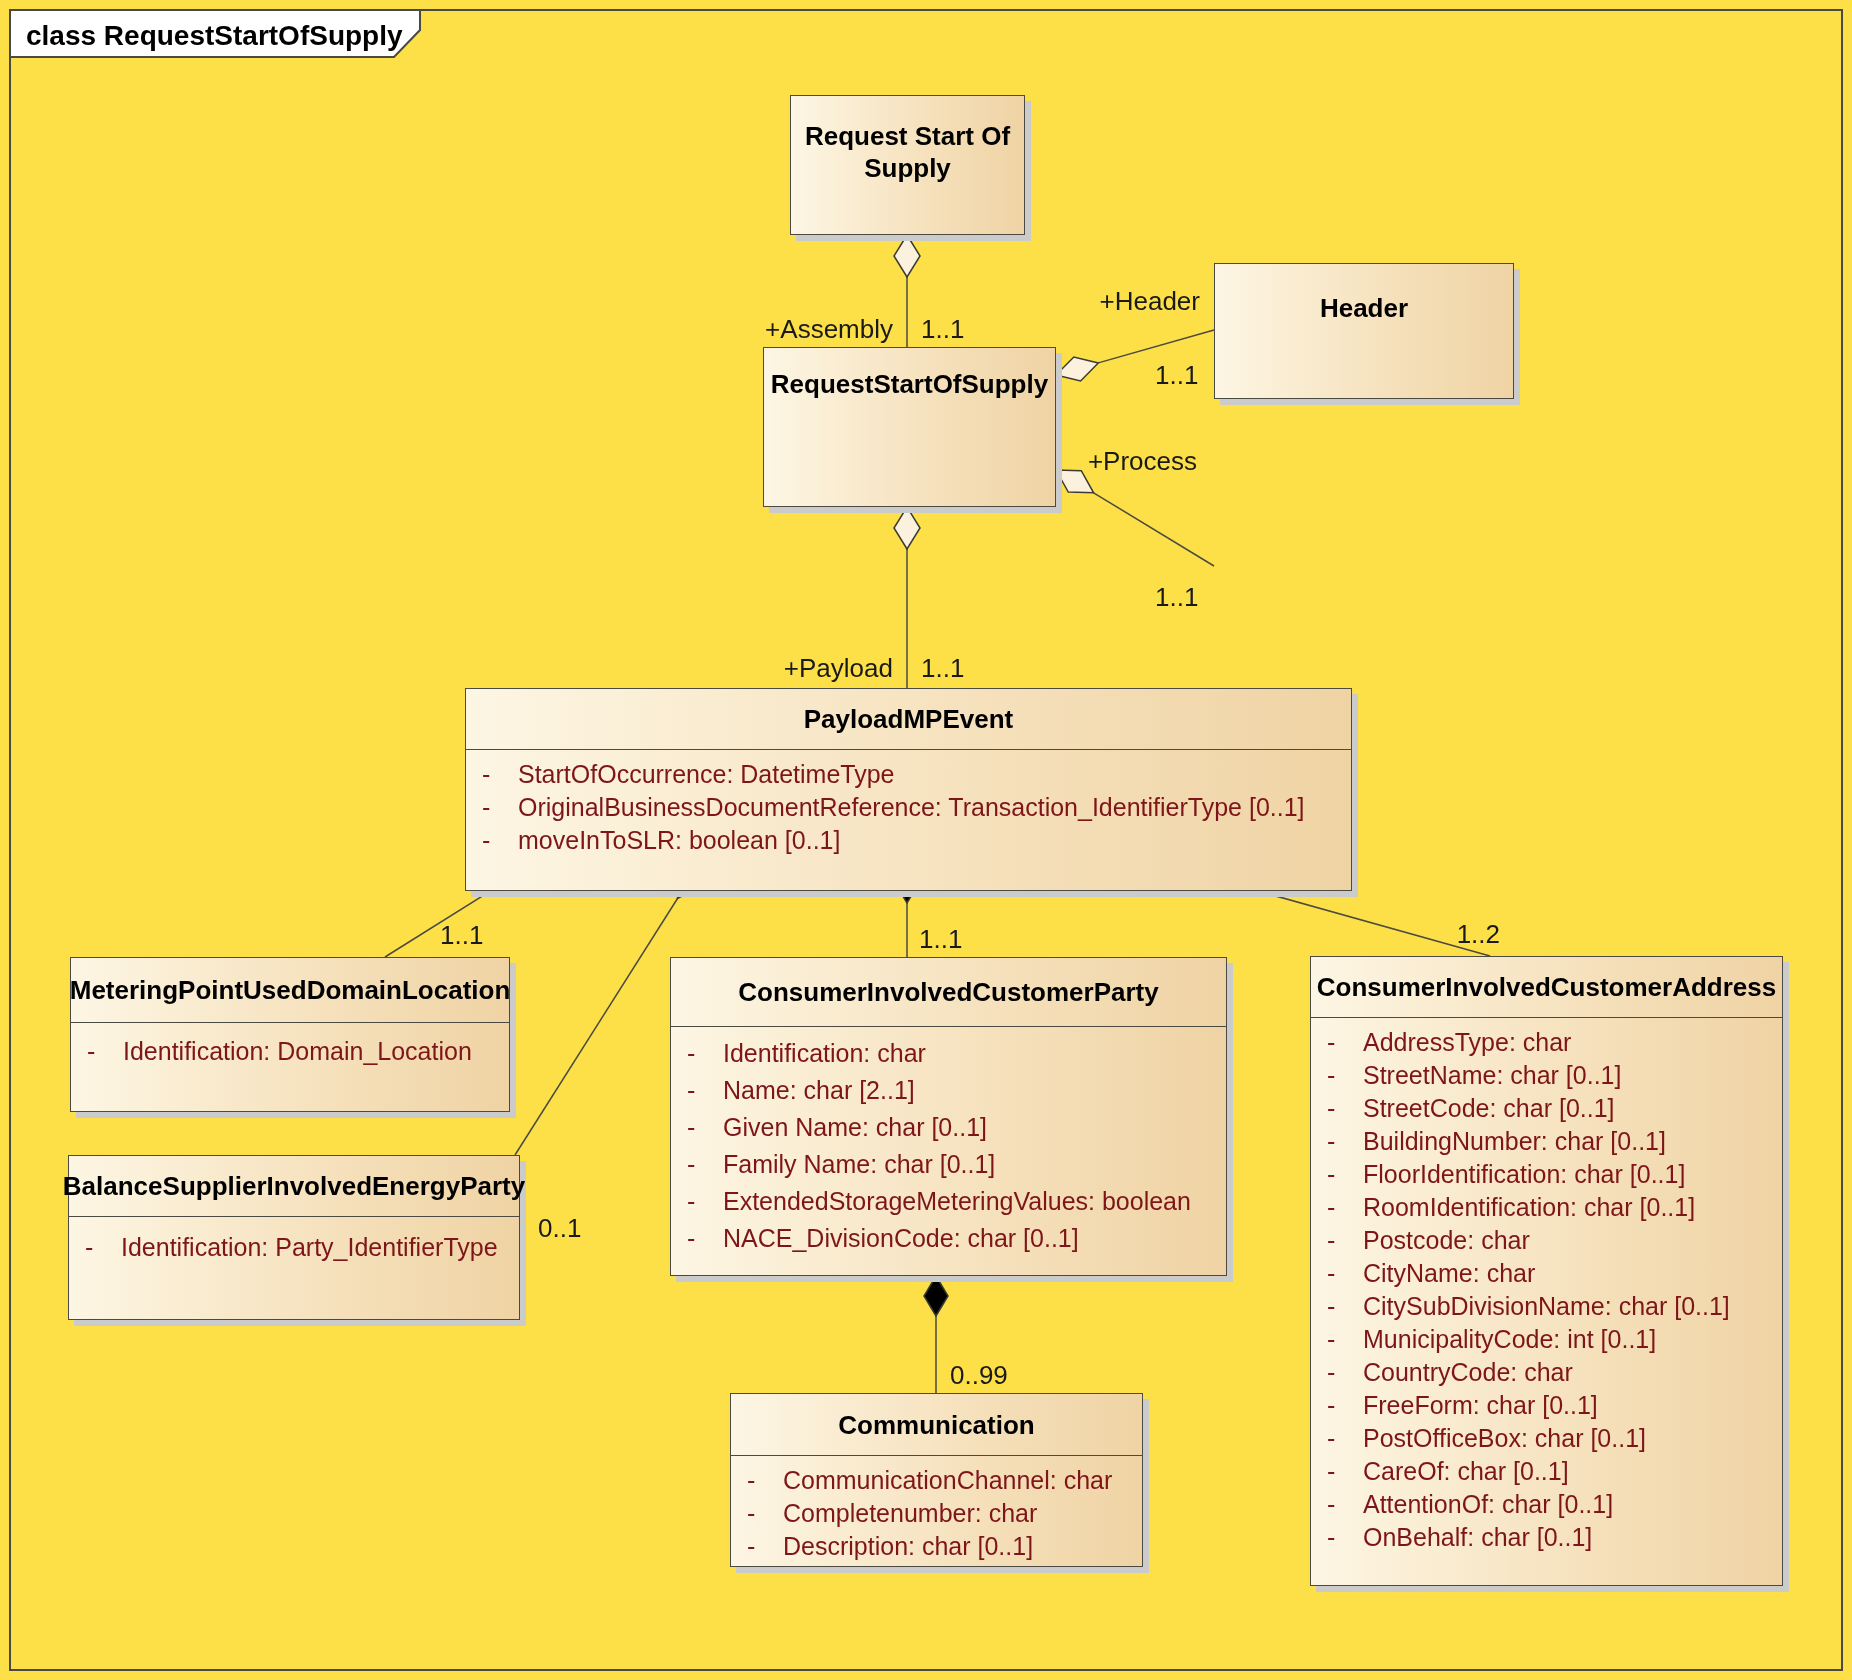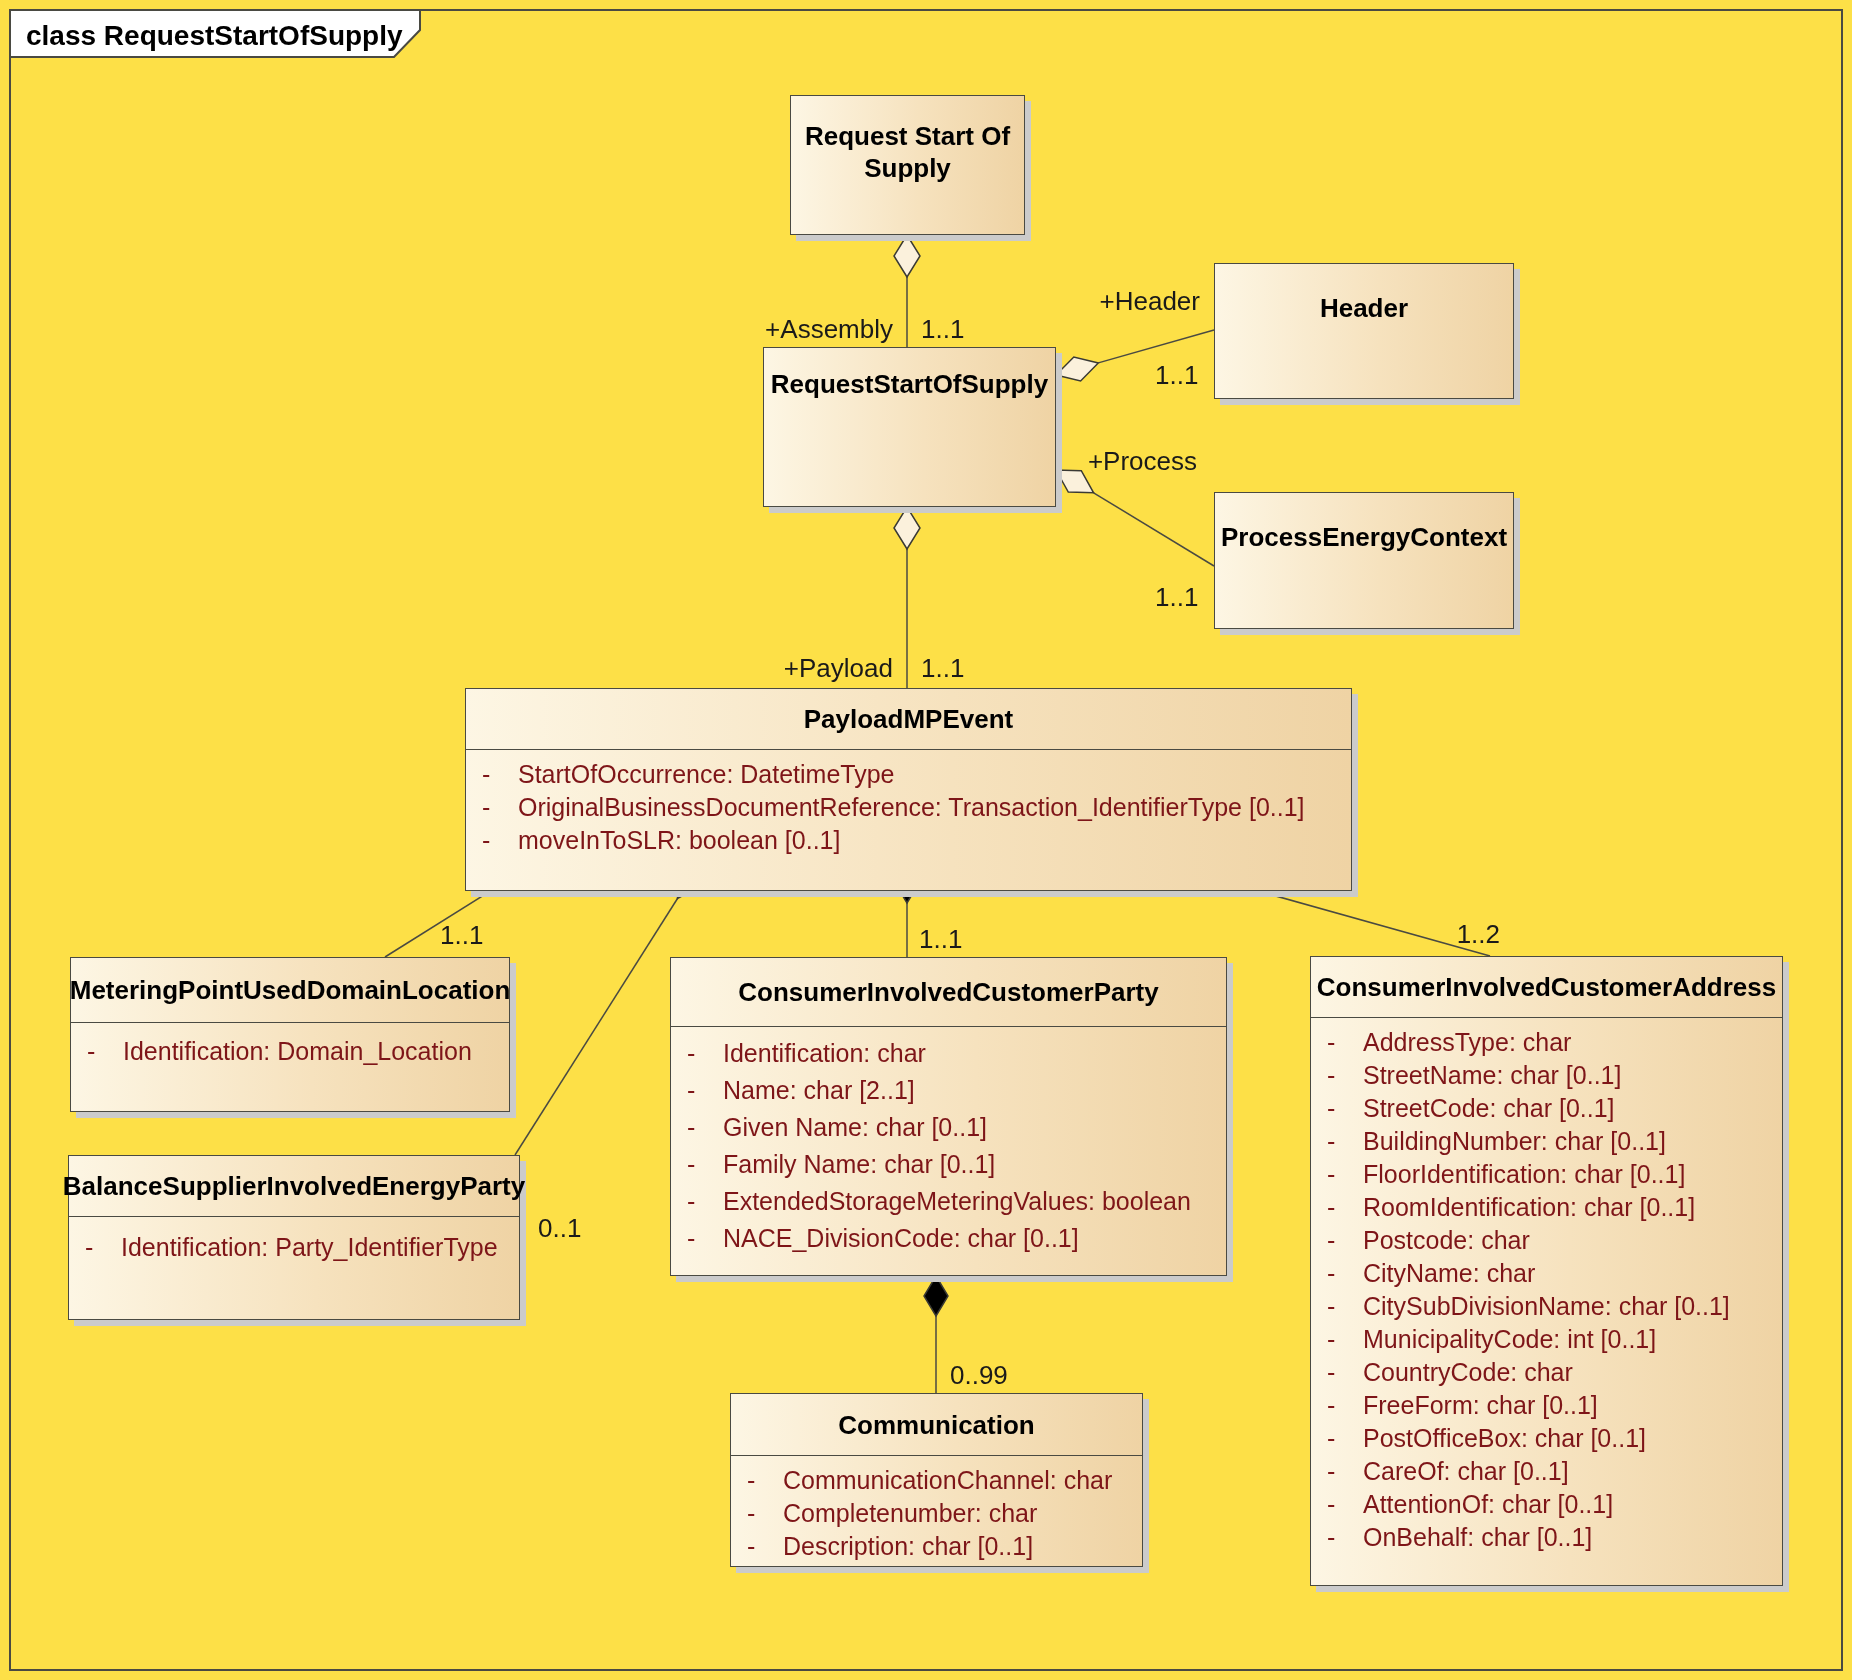--- a/index.html
+++ b/index.html
@@ -88,23 +88,20 @@
   </div>
 
   <div class="uml-class plain" id="cls-1" style="left: 763px; top: 347px; width: 293px; height: 160px;">
     <div class="cls-title" style="padding:20px 8px 0 8px;">RequestStartOfSupply</div>
   </div>
 
   <div class="uml-class plain" id="cls-2" style="left: 1214px; top: 254px; width: 300px; height: 136px; margin-top: 9px;">
     <div class="cls-title" style="padding:28px 8px 0 8px;">Header</div>
   </div>
 
-  <div class="uml-class plain" id="cls-3" style="left: 1214px; top: 492px; width: 300px; height: 137px;">
-    <div class="cls-title" style="padding:28px 8px 0 8px;">ProcessEnergyContext</div>
-  </div>
 
   <div class="uml-class has-attrs" id="cls-4" style="left: 465px; top: 688px; width: 887px; height: 203px;">
     <div class="cls-title" style="height: 60px;">PayloadMPEvent</div>
     <div class="cls-attrs">
         <div class="attr-row" style="line-height: 33px;">
           <span class="attr-dash">-</span>
           <span class="attr-text">StartOfOccurrence: DatetimeType</span>
         </div>
         <div class="attr-row" style="line-height: 33px;">
           <span class="attr-dash">-</span>

